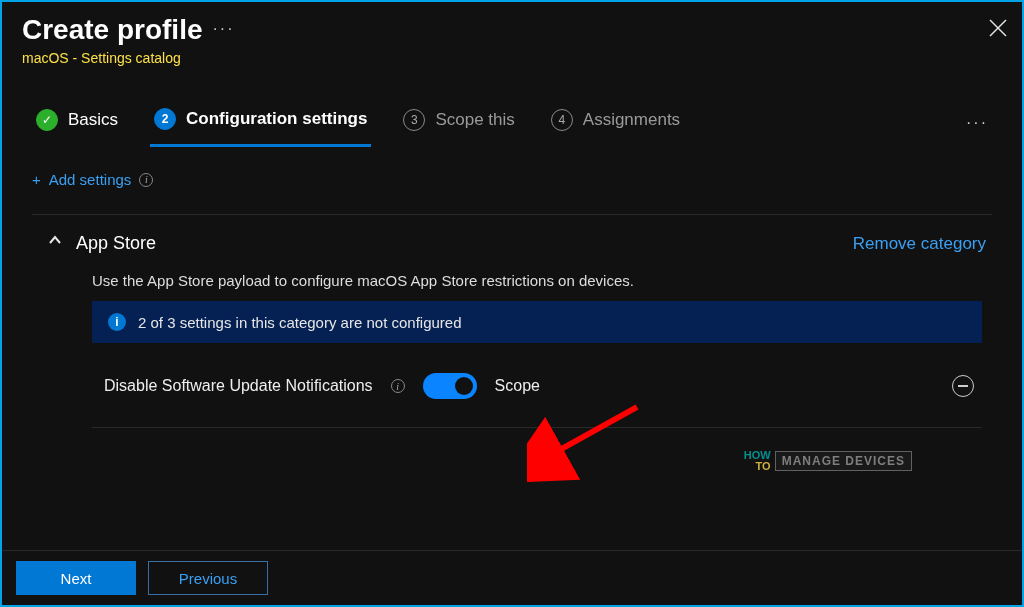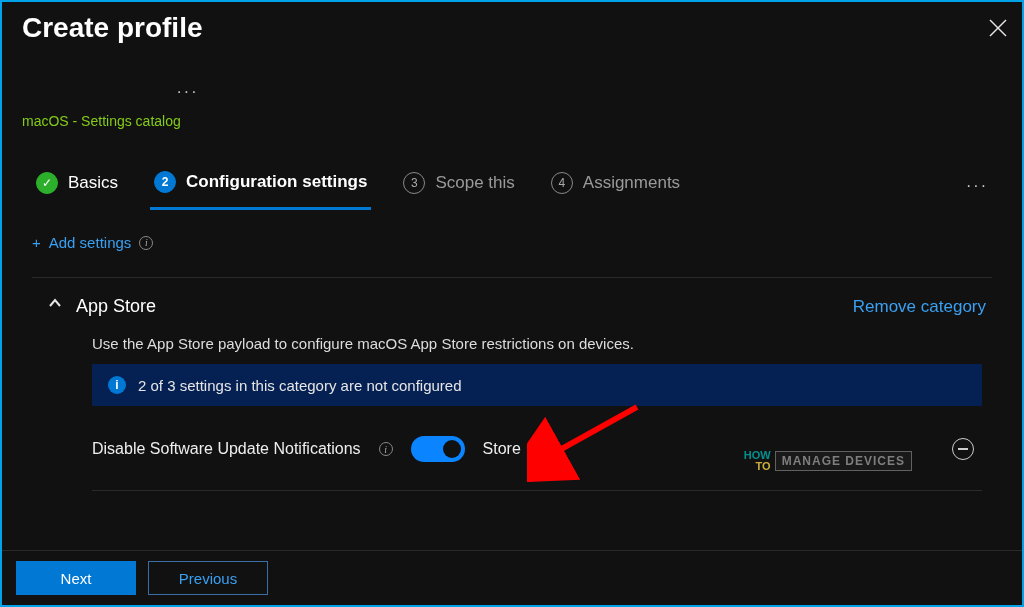--- a/index.html
+++ b/index.html
@@ -13,23 +13,23 @@
     overflow: hidden;
     border: 2px solid #00a2e8;
     position: relative;
   }
   .header {
     padding: 10px 20px 4px 20px;
     display: flex;
     align-items: flex-start;
     justify-content: space-between;
   }
-  .header-left { display: flex; align-items: flex-end; gap: 31px; flex-direction: column; }
+  .header-left { display: flex; align-items: flex-end; gap: 6px; }
   .title { font-size: 28px; font-weight: 600; color: #fff; }
-  .subtitle { color: #84cc16; font-size: 14px; padding: 0 20px 10px 20px; }
+  .subtitle { color: #fde047; font-size: 14px; padding: 0 20px 10px 20px; }
   .ellipsis { color: #ccc; font-size: 16px; letter-spacing: 2px; padding: 8px 4px; cursor: pointer; }
   .close-x { width: 20px; height: 20px; cursor: pointer; padding: 6px; }
   .close-x svg { width: 20px; height: 20px; stroke: #e6e6e6; stroke-width: 1.5; }
 
   .tabs {
     display: flex;
     align-items: center;
     gap: 28px;
     padding: 24px 30px 0 30px;
     border-bottom: 1px solid transparent;
@@ -74,21 +74,21 @@
     padding: 12px 16px; border-radius: 1px;
     margin-bottom: 26px;
   }
   .info-banner .big-i {
     width: 18px; height: 18px; border-radius: 50%; background: #0078d4; color: #fff;
     display: inline-flex; align-items: center; justify-content: center;
     font-weight: 700; font-size: 12px;
   }
   .info-banner .msg { color: #e6e6e6; font-size: 15px; }
 
-  .setting-row { display: flex; align-items: center; gap: 18px; padding: 4px 0 20px 0; }
+  .setting-row { display: flex; align-items: center; gap: 18px; padding: 4px 0 20px 0; margin-left: 12px; }
   .setting-label { font-size: 16px; color: #eee; }
   .toggle {
     width: 54px; height: 26px; border-radius: 13px; background: #0a84ff;
     position: relative; cursor: pointer;
   }
   .toggle .knob {
     position: absolute; right: 4px; top: 4px; width: 18px; height: 18px;
     border-radius: 50%; background: #111;
   }
   .toggle-value { font-size: 16px; color: #eee; }
@@ -195,21 +195,21 @@
       <span class="big-i">i</span>
       <span class="msg">2 of 3 settings in this category are not configured</span>
     </div>
 
     <div class="setting-row">
       <span class="setting-label">Disable Software Update Notifications</span>
       <span class="info-icon">i</span>
       <div class="toggle">
         <div class="knob"></div>
       </div>
-      <span class="toggle-value">Store</span>
+      <span class="toggle-value">Scope</span>
       <div class="remove-circle">
         <div class="bar"></div>
       </div>
     </div>
 
     <hr class="hr">
   </div>
 </div>
 
 <div class="arrow">

